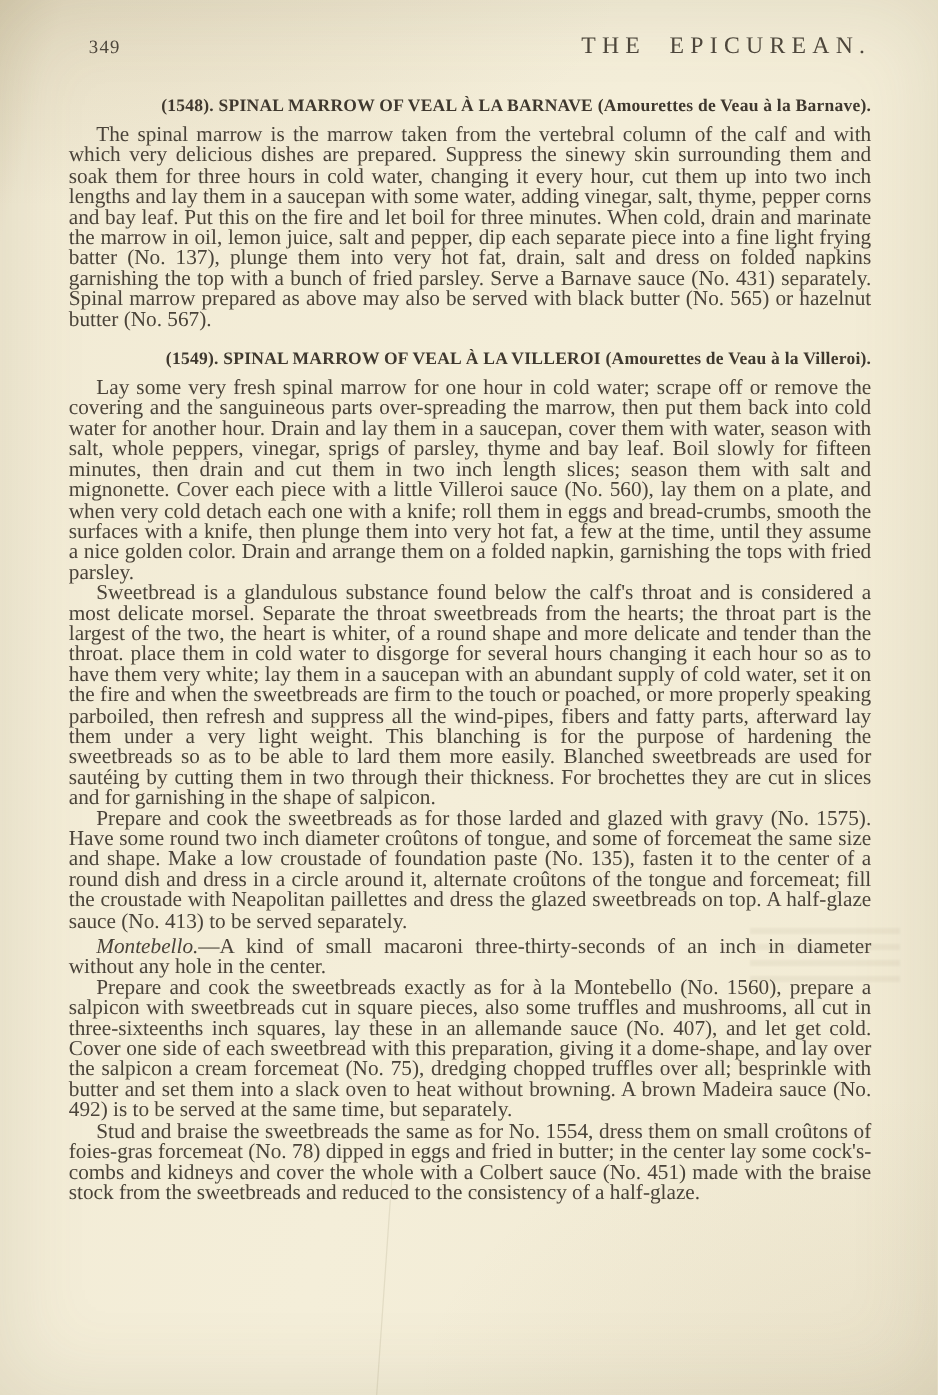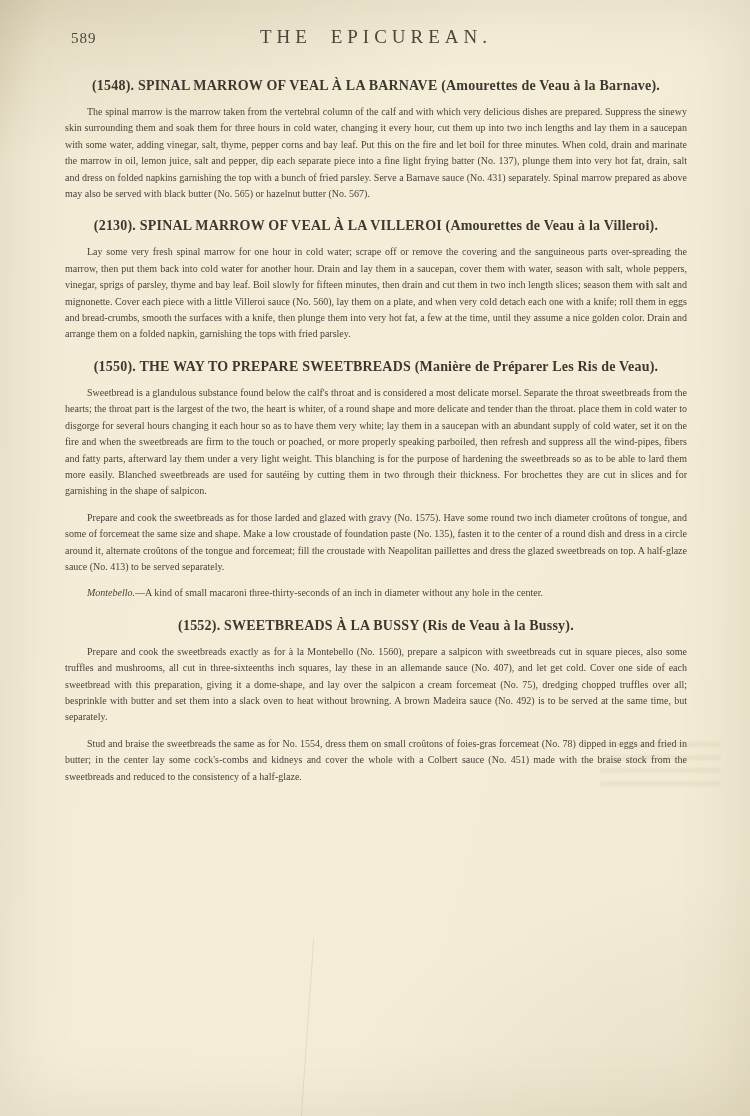--- a/index.html
+++ b/index.html
@@ -31,42 +31,42 @@
     height: 26px;
   }
   .page-number {
     position: absolute;
     left: 16px; top: 4px;
     font-size: 15px;
     letter-spacing: 1px;
     color: #4d463b;
   }
   .book-title {
-    text-align: center;
+    text-align: right;
     font-size: 19px;
     letter-spacing: 5px;
     word-spacing: 9px;
     color: #4d463b;
   }
   .recipe { margin: 0; }
   .recipe-heading {
     font-size: 14px;
     font-weight: bold;
-    text-align: center;
+    text-align: right;
     margin: 16px 0 6px 0;
     letter-spacing: 0.2px;
     color: #3f382e;
   }
   .recipe:first-of-type .recipe-heading { margin-top: 26px; }
   .recipe-body {
-    font-size: 10px;
+    font-size: 17px;
     line-height: 16.4px;
     text-align: justify;
     text-indent: 22px;
-    margin: 10px;
+    margin: 0;
     color: #4a4339;
   }
   .recipe-note {
     margin-top: 4px;
   }
   .recipe-note em { font-style: italic; }
   .crease {
     position: absolute;
     left: 307px; top: 938px;
     width: 1px; height: 180px;
@@ -84,46 +84,44 @@
     filter: blur(1px);
   }
 </style>
 </head>
 <body>
 
 <div class="page">
   <div class="content">
 
     <header class="page-header">
-      <div class="page-number">589</div>
+      <div class="page-number">349</div>
       <div class="book-title">THE EPICUREAN.</div>
     </header>
 
     <section class="recipe">
       <h2 class="recipe-heading">(1548). SPINAL MARROW OF VEAL À LA BARNAVE (Amourettes de Veau à la Barnave).</h2>
       <p class="recipe-body">The spinal marrow is the marrow taken from the vertebral column of the calf and with which very delicious dishes are prepared. Suppress the sinewy skin surrounding them and soak them for three hours in cold water, changing it every hour, cut them up into two inch lengths and lay them in a saucepan with some water, adding vinegar, salt, thyme, pepper corns and bay leaf. Put this on the fire and let boil for three minutes. When cold, drain and marinate the marrow in oil, lemon juice, salt and pepper, dip each separate piece into a fine light frying batter (No. 137), plunge them into very hot fat, drain, salt and dress on folded napkins garnishing the top with a bunch of fried parsley. Serve a Barnave sauce (No. 431) separately. Spinal marrow prepared as above may also be served with black butter (No. 565) or hazelnut butter (No. 567).</p>
     </section>
 
     <section class="recipe">
-      <h2 class="recipe-heading">(2130). SPINAL MARROW OF VEAL À LA VILLEROI (Amourettes de Veau à la Villeroi).</h2>
+      <h2 class="recipe-heading">(1549). SPINAL MARROW OF VEAL À LA VILLEROI (Amourettes de Veau à la Villeroi).</h2>
       <p class="recipe-body">Lay some very fresh spinal marrow for one hour in cold water; scrape off or remove the covering and the sanguineous parts over-spreading the marrow, then put them back into cold water for another hour. Drain and lay them in a saucepan, cover them with water, season with salt, whole peppers, vinegar, sprigs of parsley, thyme and bay leaf. Boil slowly for fifteen minutes, then drain and cut them in two inch length slices; season them with salt and mignonette. Cover each piece with a little Villeroi sauce (No. 560), lay them on a plate, and when very cold detach each one with a knife; roll them in eggs and bread-crumbs, smooth the surfaces with a knife, then plunge them into very hot fat, a few at the time, until they assume a nice golden color. Drain and arrange them on a folded napkin, garnishing the tops with fried parsley.</p>
     </section>
 
     <section class="recipe">
-      <h2 class="recipe-heading">(1550). THE WAY TO PREPARE SWEETBREADS (Manière de Préparer Les Ris de Veau).</h2>
       <p class="recipe-body">Sweetbread is a glandulous substance found below the calf's throat and is considered a most delicate morsel. Separate the throat sweetbreads from the hearts; the throat part is the largest of the two, the heart is whiter, of a round shape and more delicate and tender than the throat. place them in cold water to disgorge for several hours changing it each hour so as to have them very white; lay them in a saucepan with an abundant supply of cold water, set it on the fire and when the sweetbreads are firm to the touch or poached, or more properly speaking parboiled, then refresh and suppress all the wind-pipes, fibers and fatty parts, afterward lay them under a very light weight. This blanching is for the purpose of hardening the sweetbreads so as to be able to lard them more easily. Blanched sweetbreads are used for sautéing by cutting them in two through their thickness. For brochettes they are cut in slices and for garnishing in the shape of salpicon.</p>
     </section>
 
     <section class="recipe">
       <p class="recipe-body">Prepare and cook the sweetbreads as for those larded and glazed with gravy (No. 1575). Have some round two inch diameter croûtons of tongue, and some of forcemeat the same size and shape. Make a low croustade of foundation paste (No. 135), fasten it to the center of a round dish and dress in a circle around it, alternate croûtons of the tongue and forcemeat; fill the croustade with Neapolitan paillettes and dress the glazed sweetbreads on top. A half-glaze sauce (No. 413) to be served separately.</p>
       <p class="recipe-body recipe-note"><em>Montebello.</em><span>—A kind of small macaroni three-thirty-seconds of an inch in diameter without any hole in the center.</span></p>
     </section>
 
     <section class="recipe">
-      <h2 class="recipe-heading">(1552). SWEETBREADS À LA BUSSY (Ris de Veau à la Bussy).</h2>
       <p class="recipe-body">Prepare and cook the sweetbreads exactly as for à la Montebello (No. 1560), prepare a salpicon with sweetbreads cut in square pieces, also some truffles and mushrooms, all cut in three-sixteenths inch squares, lay these in an allemande sauce (No. 407), and let get cold. Cover one side of each sweetbread with this preparation, giving it a dome-shape, and lay over the salpicon a cream forcemeat (No. 75), dredging chopped truffles over all; besprinkle with butter and set them into a slack oven to heat without browning. A brown Madeira sauce (No. 492) is to be served at the same time, but separately.</p>
     </section>
 
     <section class="recipe">
       <p class="recipe-body">Stud and braise the sweetbreads the same as for No. 1554, dress them on small croûtons of foies-gras forcemeat (No. 78) dipped in eggs and fried in butter; in the center lay some cock's-combs and kidneys and cover the whole with a Colbert sauce (No. 451) made with the braise stock from the sweetbreads and reduced to the consistency of a half-glaze.</p>
     </section>
 
   </div>
 
   <div class="crease"></div>

